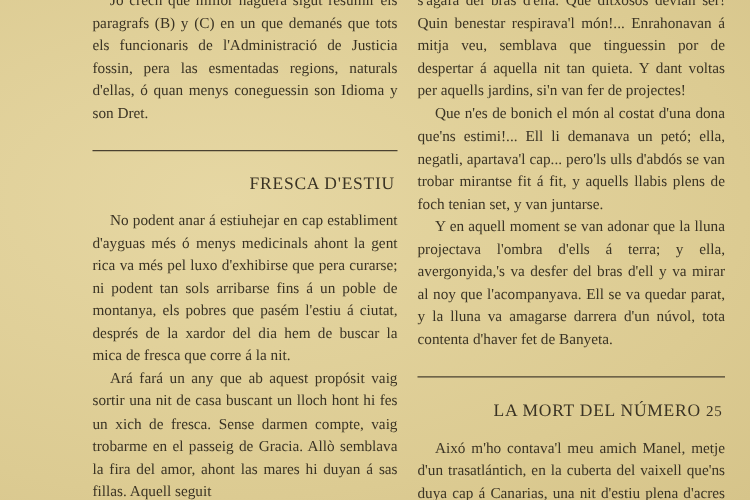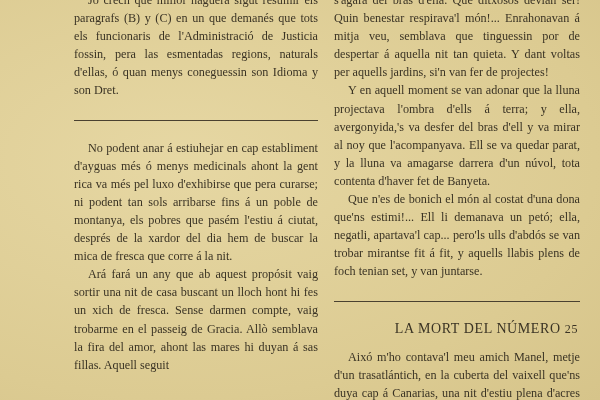--- a/index.html
+++ b/index.html
@@ -30,24 +30,25 @@
     margin:0 0 10px 0; padding-right:2px;
   }
   .title .num { font-size:12px; }
 </style>
 </head>
 <body>
 
 <div class="col col-left" style="top:-9px;">
   <p class="p">Jo crech que millor haguera sigut resumir els paragrafs (B) y (C) en un que demanés que tots els funcionaris de l'Administració de Justicia fossin, pera las esmentadas regions, naturals d'ellas, ó quan menys conegues­sin son Idioma y son Dret.</p>
   <hr class="rule">
+  <p class="title">FRESCA D'ESTIU</p>
   <p class="p">No podent anar á estiuhejar en cap esta­bliment d'ayguas més ó menys medicinals ahont la gent rica va més pel luxo d'exhibir­se que pera curarse; ni podent tan sols arri­barse fins á un poble de montanya, els po­bres que pasém l'estiu á ciutat, després de la xardor del dia hem de buscar la mica de fresca que corre á la nit.</p>
   <p class="p">Ará fará un any que ab aquest propósit vaig sortir una nit de casa buscant un lloch hont hi fes un xich de fresca. Sense darmen compte, vaig trobarme en el passeig de Gra­cia. Allò semblava la fira del amor, ahont las mares hi duyan á sas fillas. Aquell seguit</p>
 </div>
 
 <div class="col col-right" style="top:-9px;">
   <p class="p noindent">s'agafa del bras d'ella. Que ditxosos devian ser! Quin benestar respirava'l món!... En­rahonavan á mitja veu, semblava que tingues­sin por de despertar á aquella nit tan quieta. Y dant voltas per aquells jardins, si'n van fer de projectes!</p>
+  <p class="p">Que n'es de bonich el món al costat d'una dona que'ns estimi!... Ell li demanava un petó; ella, negatli, apartava'l cap... pero'ls ulls d'abdós se van trobar mirantse fit á fit, y aquells llabis plens de foch tenian set, y van juntarse.</p>
   <p class="p">Y en aquell moment se van adonar que la lluna projectava l'ombra d'ells á terra; y ella, avergonyida,'s va desfer del bras d'ell y va mirar al noy que l'acompanyava. Ell se va quedar parat, y la lluna va amagarse darrera d'un núvol, tota contenta d'haver fet de Banyeta.</p>
-  <p class="p">Que n'es de bonich el món al costat d'una dona que'ns estimi!... Ell li demanava un petó; ella, negatli, apartava'l cap... pero'ls ulls d'abdós se van trobar mirantse fit á fit, y aquells llabis plens de foch tenian set, y van juntarse.</p>
   <hr class="rule">
   <p class="title"><span>LA MORT DEL NÚMERO</span> <span class="num">25</span></p>
   <p class="p">Aixó m'ho contava'l meu amich Manel, metje d'un trasatlántich, en la cuberta del vaixell que'ns duya cap á Canarias, una nit d'estiu plena d'acres perfums salins, sota</p>
 </div>
 
 </body></html>

